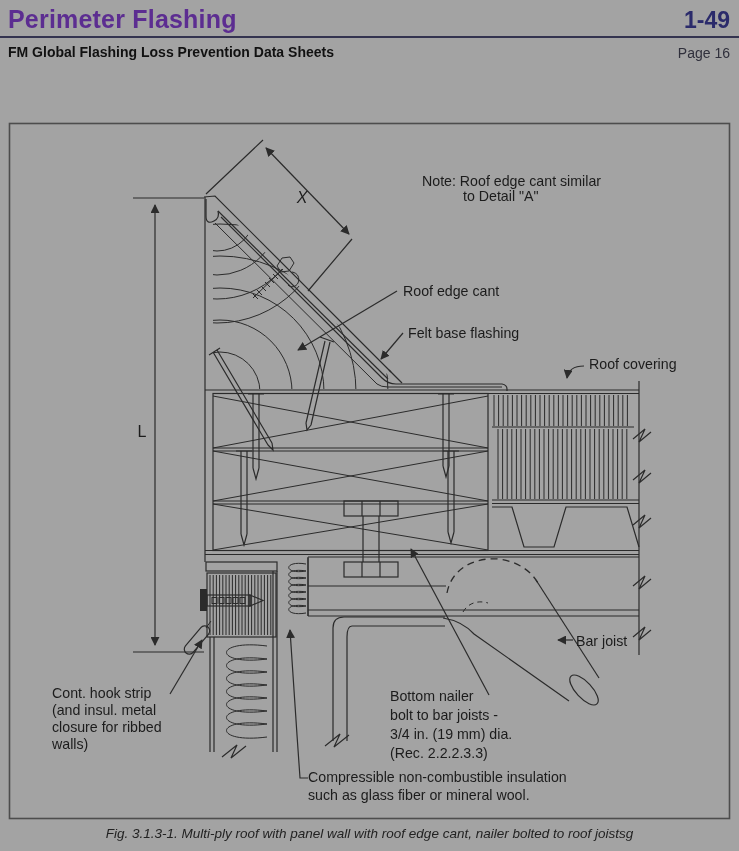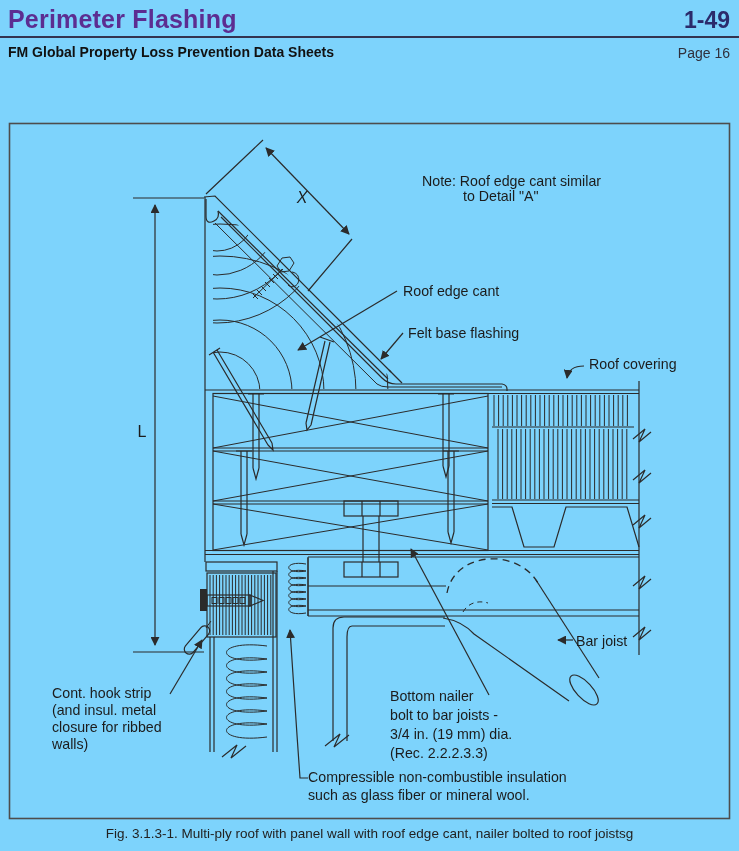--- a/index.html
+++ b/index.html
@@ -1,40 +1,40 @@
 <!DOCTYPE html>
 <html><head>
 <meta charset="utf-8">
 <style>
   html,body{margin:0;padding:0;background:#fff;}
-  #page{position:relative;width:739px;height:851px;background:#7dd3fc;
+  #page{position:relative;width:739px;height:851px;background:#a3a3a3;
         font-family:"Liberation Sans",sans-serif;overflow:hidden;}
   .hdr-title{position:absolute;left:8px;top:5px;font-size:25px;font-weight:bold;
              color:#5c2d91;letter-spacing:.2px;}
   .hdr-num{position:absolute;right:9px;top:7px;font-size:23px;font-weight:bold;color:#2b2b6b;}
   .hdr-rule{position:absolute;left:0;top:36px;width:739px;height:2px;background:#33334f;}
   .hdr-sub{position:absolute;left:8px;top:44px;font-size:14px;font-weight:bold;color:#111;}
   .hdr-page{position:absolute;right:9px;top:45px;font-size:14px;color:#30303c;}
   .caption{position:absolute;left:0;top:826px;width:739px;text-align:center;
-           font-size:13.5px;color:#222;}
+           font-size:13.5px;font-style:italic;color:#222;}
   svg text{font-family:"Liberation Sans",sans-serif;font-size:14.2px;fill:#1c1c1c;}
   svg .dim{font-size:16px;}
   svg .ln{stroke:#2b2b2b;stroke-width:1.2;fill:none;}
   svg .thin{stroke:#2b2b2b;stroke-width:1;fill:none;}
   svg .dash{stroke:#2b2b2b;stroke-width:1.3;fill:none;stroke-dasharray:7,5;}
 </style>
 </head>
 <body>
 
 <div id="page">
 
   <div class="hdr-title">Perimeter Flashing</div>
   <div class="hdr-num">1-49</div>
   <div class="hdr-rule"></div>
-  <div class="hdr-sub">FM Global Property Loss Prevention Data Sheets</div>
+  <div class="hdr-sub">FM Global Flashing Loss Prevention Data Sheets</div>
   <div class="hdr-page">Page 16</div>
 
   <svg width="739" height="851" viewBox="0 0 739 851" style="position:absolute;left:0;top:0;">
     <defs>
       <marker id="arr" viewBox="0 0 10 10" refX="9" refY="5" markerWidth="7.5" markerHeight="7.5" orient="auto-start-reverse">
           <path d="M0,0 L10,5 L0,10 z" fill="#2b2b2b"></path>
         </marker>
       <clipPath id="cantClip">
           <polygon points="213,200 394,381 394,389 213,389"></polygon>
         </clipPath>

